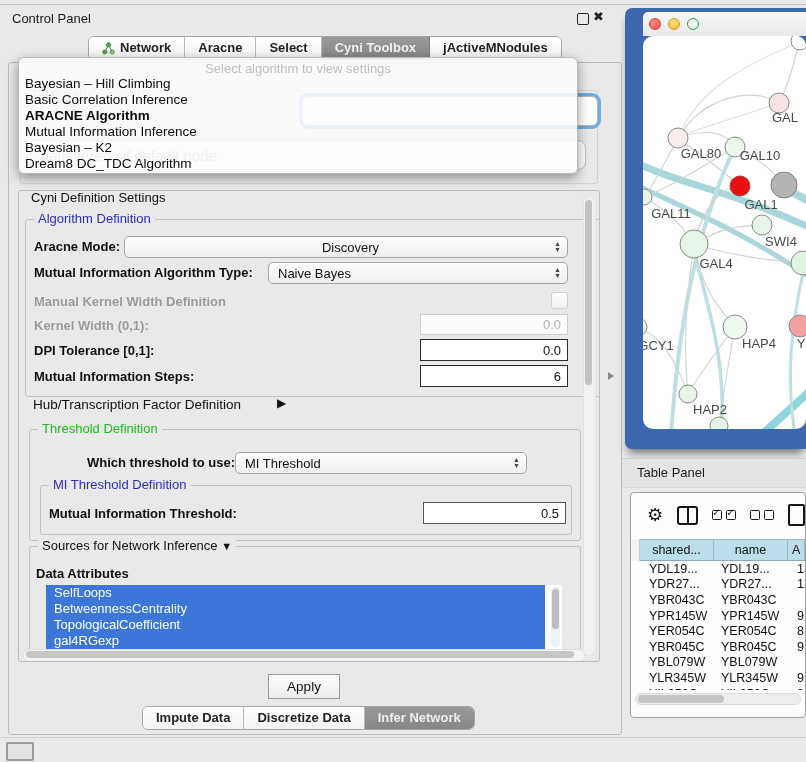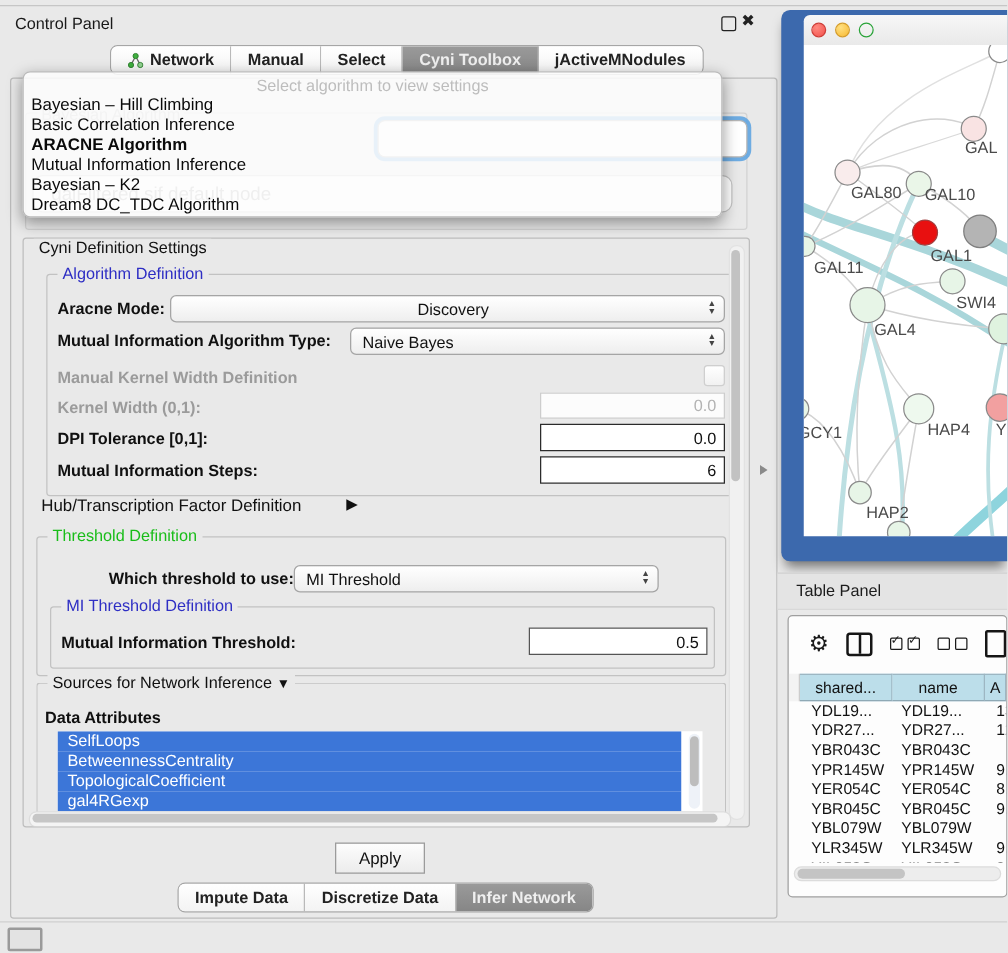--- a/index.html
+++ b/index.html
@@ -69,21 +69,21 @@
 
   #apply-btn{left:268px;top:674px;width:70px;height:23px;background:linear-gradient(#fdfdfd,#ececec);border:1px solid #9b9b9b;border-radius:0;font-size:13.5px;display:flex;align-items:center;justify-content:center;}
 
   
   #netwin{left:625px;top:8px;width:181px;height:441px;background:#3c69ad;border-radius:7px 0 0 7px;box-shadow:0 7px 9px -3px rgba(0,0,0,.5);overflow:hidden;}
   #net-titlebar{position:absolute;left:18px;top:4px;width:163px;height:24px;background:linear-gradient(#f7f7f7,#e9e9e9);border-radius:5px 0 0 0;display:flex;align-items:center;padding-left:6px;gap:7px;box-sizing:border-box;}
   .light{width:12px;height:12px;border-radius:50%;}
   .light.red{background:radial-gradient(circle at 35% 30%,#ff8a80,#f2514d);border:1px solid #ce3f39;box-sizing:border-box;}
   .light.yellow{background:radial-gradient(circle at 35% 30%,#ffe082,#f8b930);border:1px solid #d59d2b;box-sizing:border-box;}
   .light.green{background:radial-gradient(circle at 35% 30%,#9ae698,#2fc242;);border:1px solid #2aa339;box-sizing:border-box;}
-  #net-canvas{position:absolute;left:18px;top:28px;width:163px;height:393px;background:#fff;overflow:hidden;}
+  #net-canvas{position:absolute;left:18px;top:28px;width:163px;height:393px;background:#fff;overflow:hidden;border-radius:10px;}
   .node-label{font-family:"Liberation Sans",sans-serif;font-size:13px;fill:#4a4a4a;}
 
   
   #tp-bar{left:622px;top:458px;width:184px;height:28px;background:#e4e4e4;border-top:1px solid #d0d0d0;border-bottom:1px solid #d8d8d8;}
   #tp-title{left:637px;top:465px;font-size:13px;color:#1c1c1c;}
   #tablewin{left:630px;top:492px;width:176px;height:226px;background:#fdfdfd;border:1px solid #9f9f9f;border-radius:4px;overflow:hidden;box-sizing:border-box;}
   #tp-toolbar{position:absolute;left:0;top:0;width:100%;height:44px;display:flex;align-items:center;gap:14px;padding-left:16px;box-sizing:border-box;}
   #gear{font-size:18px;color:#1b1b1b;line-height:18px;}
   #cols-icon{width:19px;height:15px;border:2px solid #161616;border-radius:3px;position:relative;}
   #cols-icon::after{content:"";position:absolute;left:8px;top:0;bottom:0;width:2px;background:#161616;}
@@ -121,21 +121,21 @@
       <svg width="13" height="13" viewBox="0 0 13 13">
         <line x1="6.5" y1="3" x2="3" y2="9.5" stroke="#666" stroke-width="1"></line>
         <line x1="6.5" y1="3" x2="10" y2="9.5" stroke="#666" stroke-width="1"></line>
         <circle cx="6.5" cy="2.8" r="2.1" fill="#3fae3f" stroke="#2c7d2c" stroke-width="0.7"></circle>
         <circle cx="2.8" cy="10" r="2.1" fill="#3fae3f" stroke="#2c7d2c" stroke-width="0.7"></circle>
         <circle cx="10.2" cy="10" r="2.1" fill="#8fd08f" stroke="#2c7d2c" stroke-width="0.7"></circle>
       </svg>
       <span>Network</span>
     </div>
     <div class="seg">
-        <span>Manual</span>
+        <span>Aracne</span>
       </div>
     <div class="seg">
         <span>Select</span>
       </div>
     <div class="seg sel">
         <span>Cyni Toolbox</span>
       </div>
     <div class="seg">
         <span>jActiveMNodules</span>
       </div>
@@ -156,21 +156,21 @@
         <div class="pItem b">ARACNE Algorithm</div>
         <div class="pItem">Mutual Information Inference</div>
         <div class="pItem">Bayesian – K2</div>
         <div class="pItem">Dream8 DC_TDC Algorithm</div>
       </div>
   </div>
 
   <div class="abs" id="settings">
     <span class="chip" style="top:-1px">Cyni Definition Settings</span>
 
-    <div class="group" style="left:18px;top:28px;width:550px;height:176px;">
+    <div class="group" style="left:6px;top:28px;width:550px;height:176px;padding-left:41px;">
       <span class="chip blue">Algorithm Definition</span>
       <span class="lbl" style="left:8px;top:19px;">Aracne Mode:</span>
       <div class="combo" style="left:98px;top:16px;width:444px;justify-content:center;">
         <span>Discovery</span>
         <span class="arrows">
             <span>▲</span>
             <span>▼</span>
           </span>
       </div>
       <span class="lbl" style="left:8px;top:45px;">Mutual Information Algorithm Type:</span>

